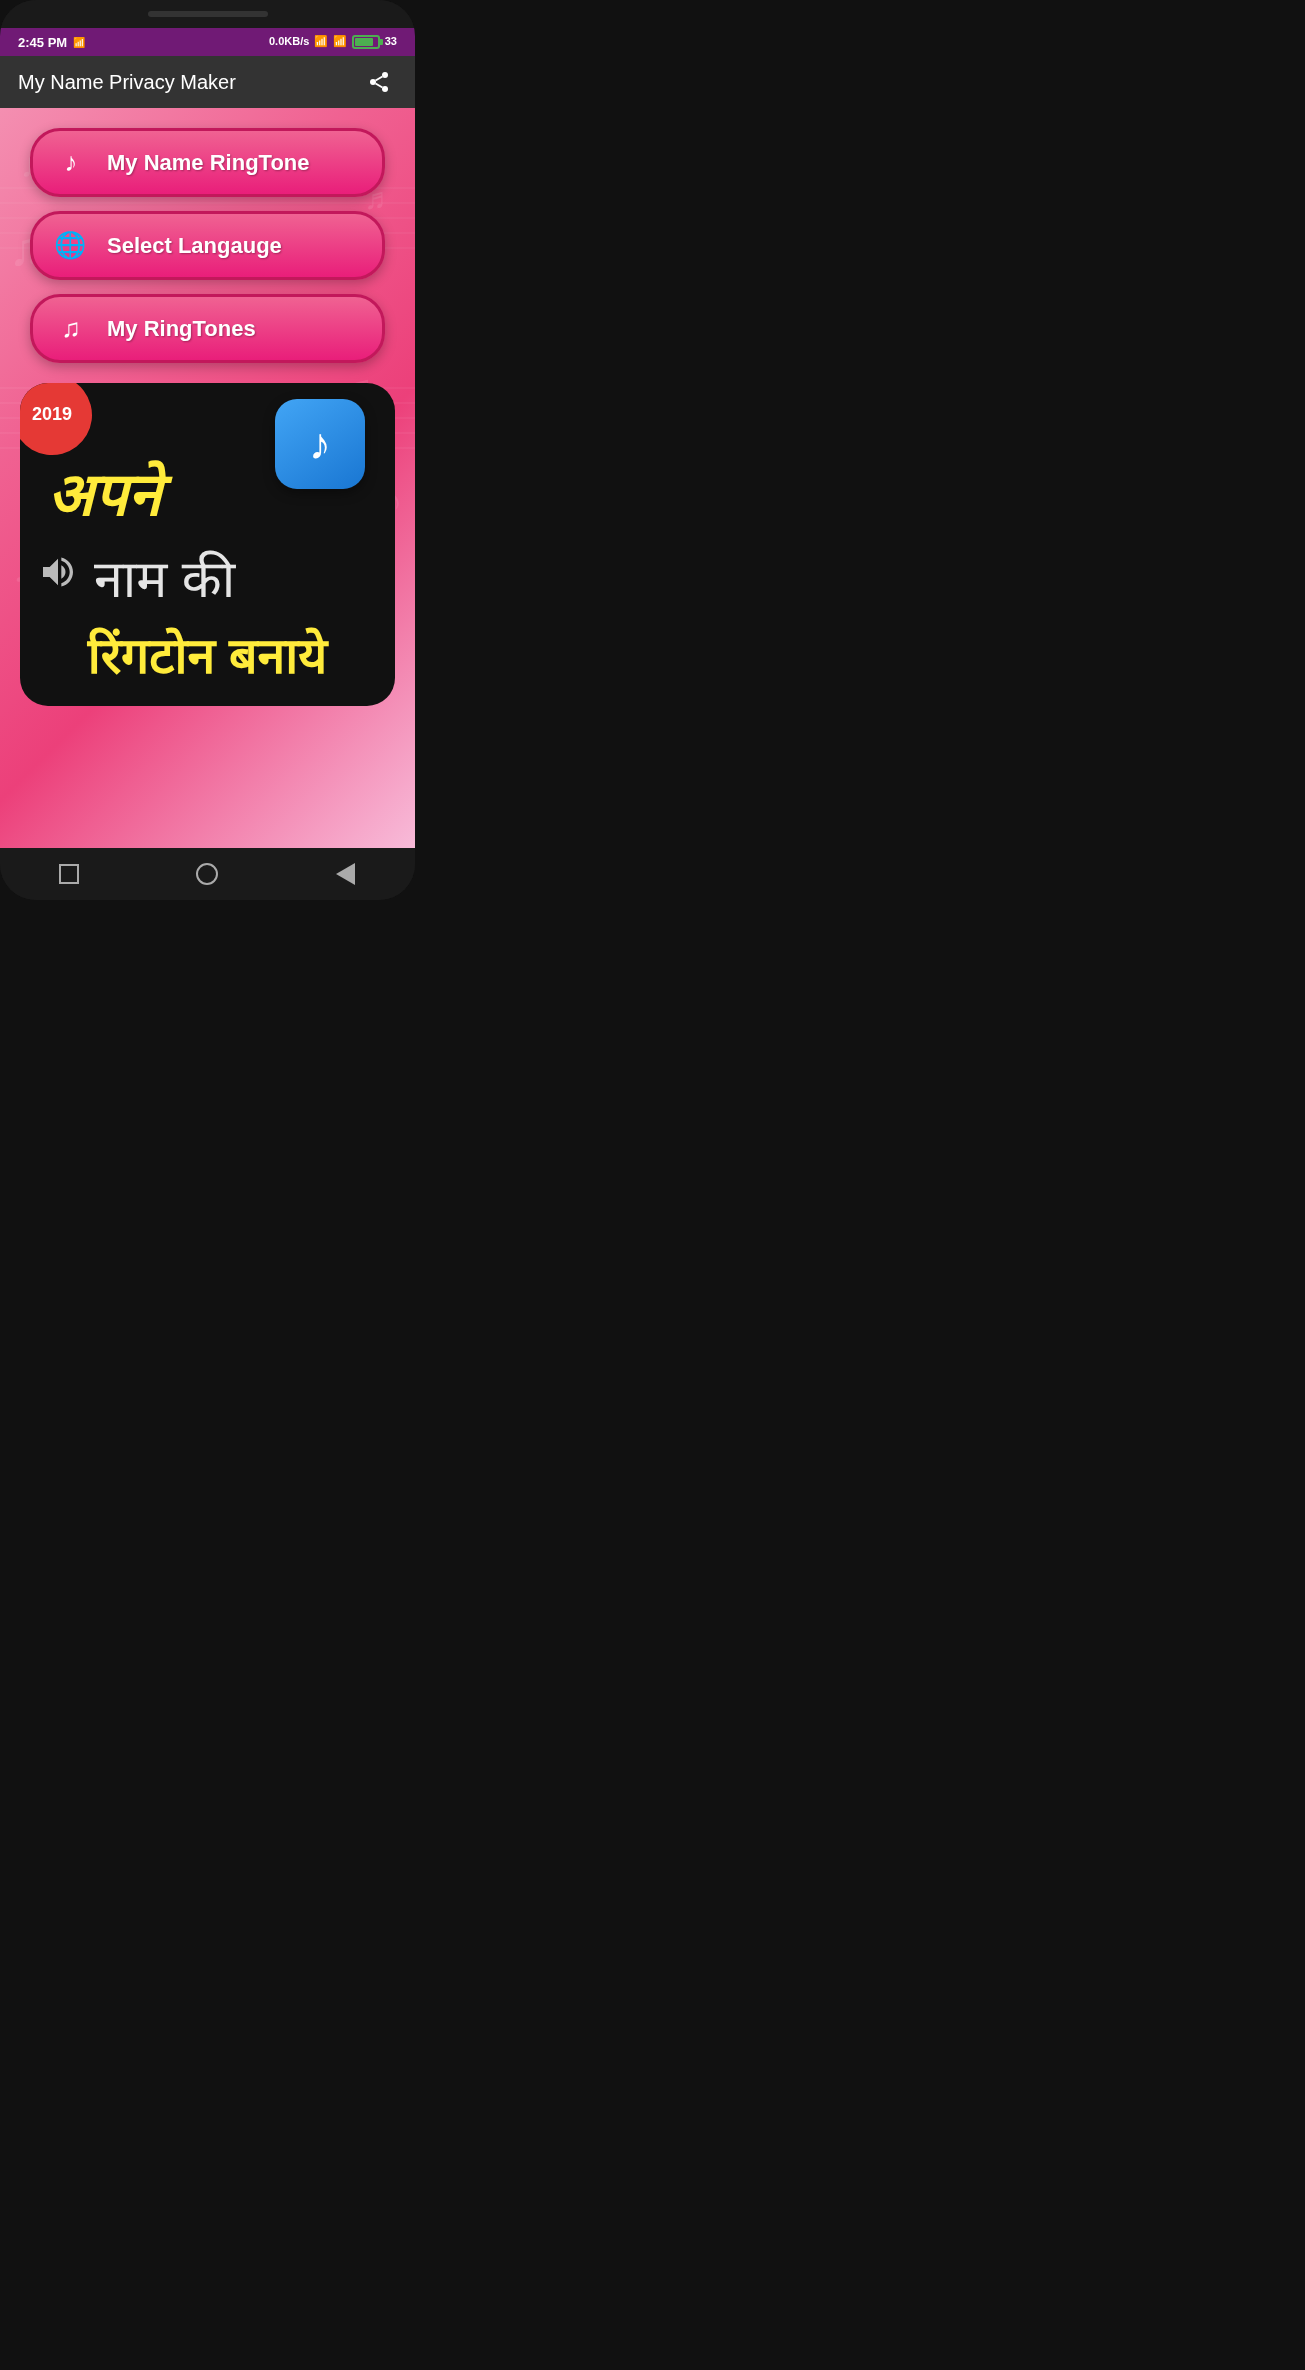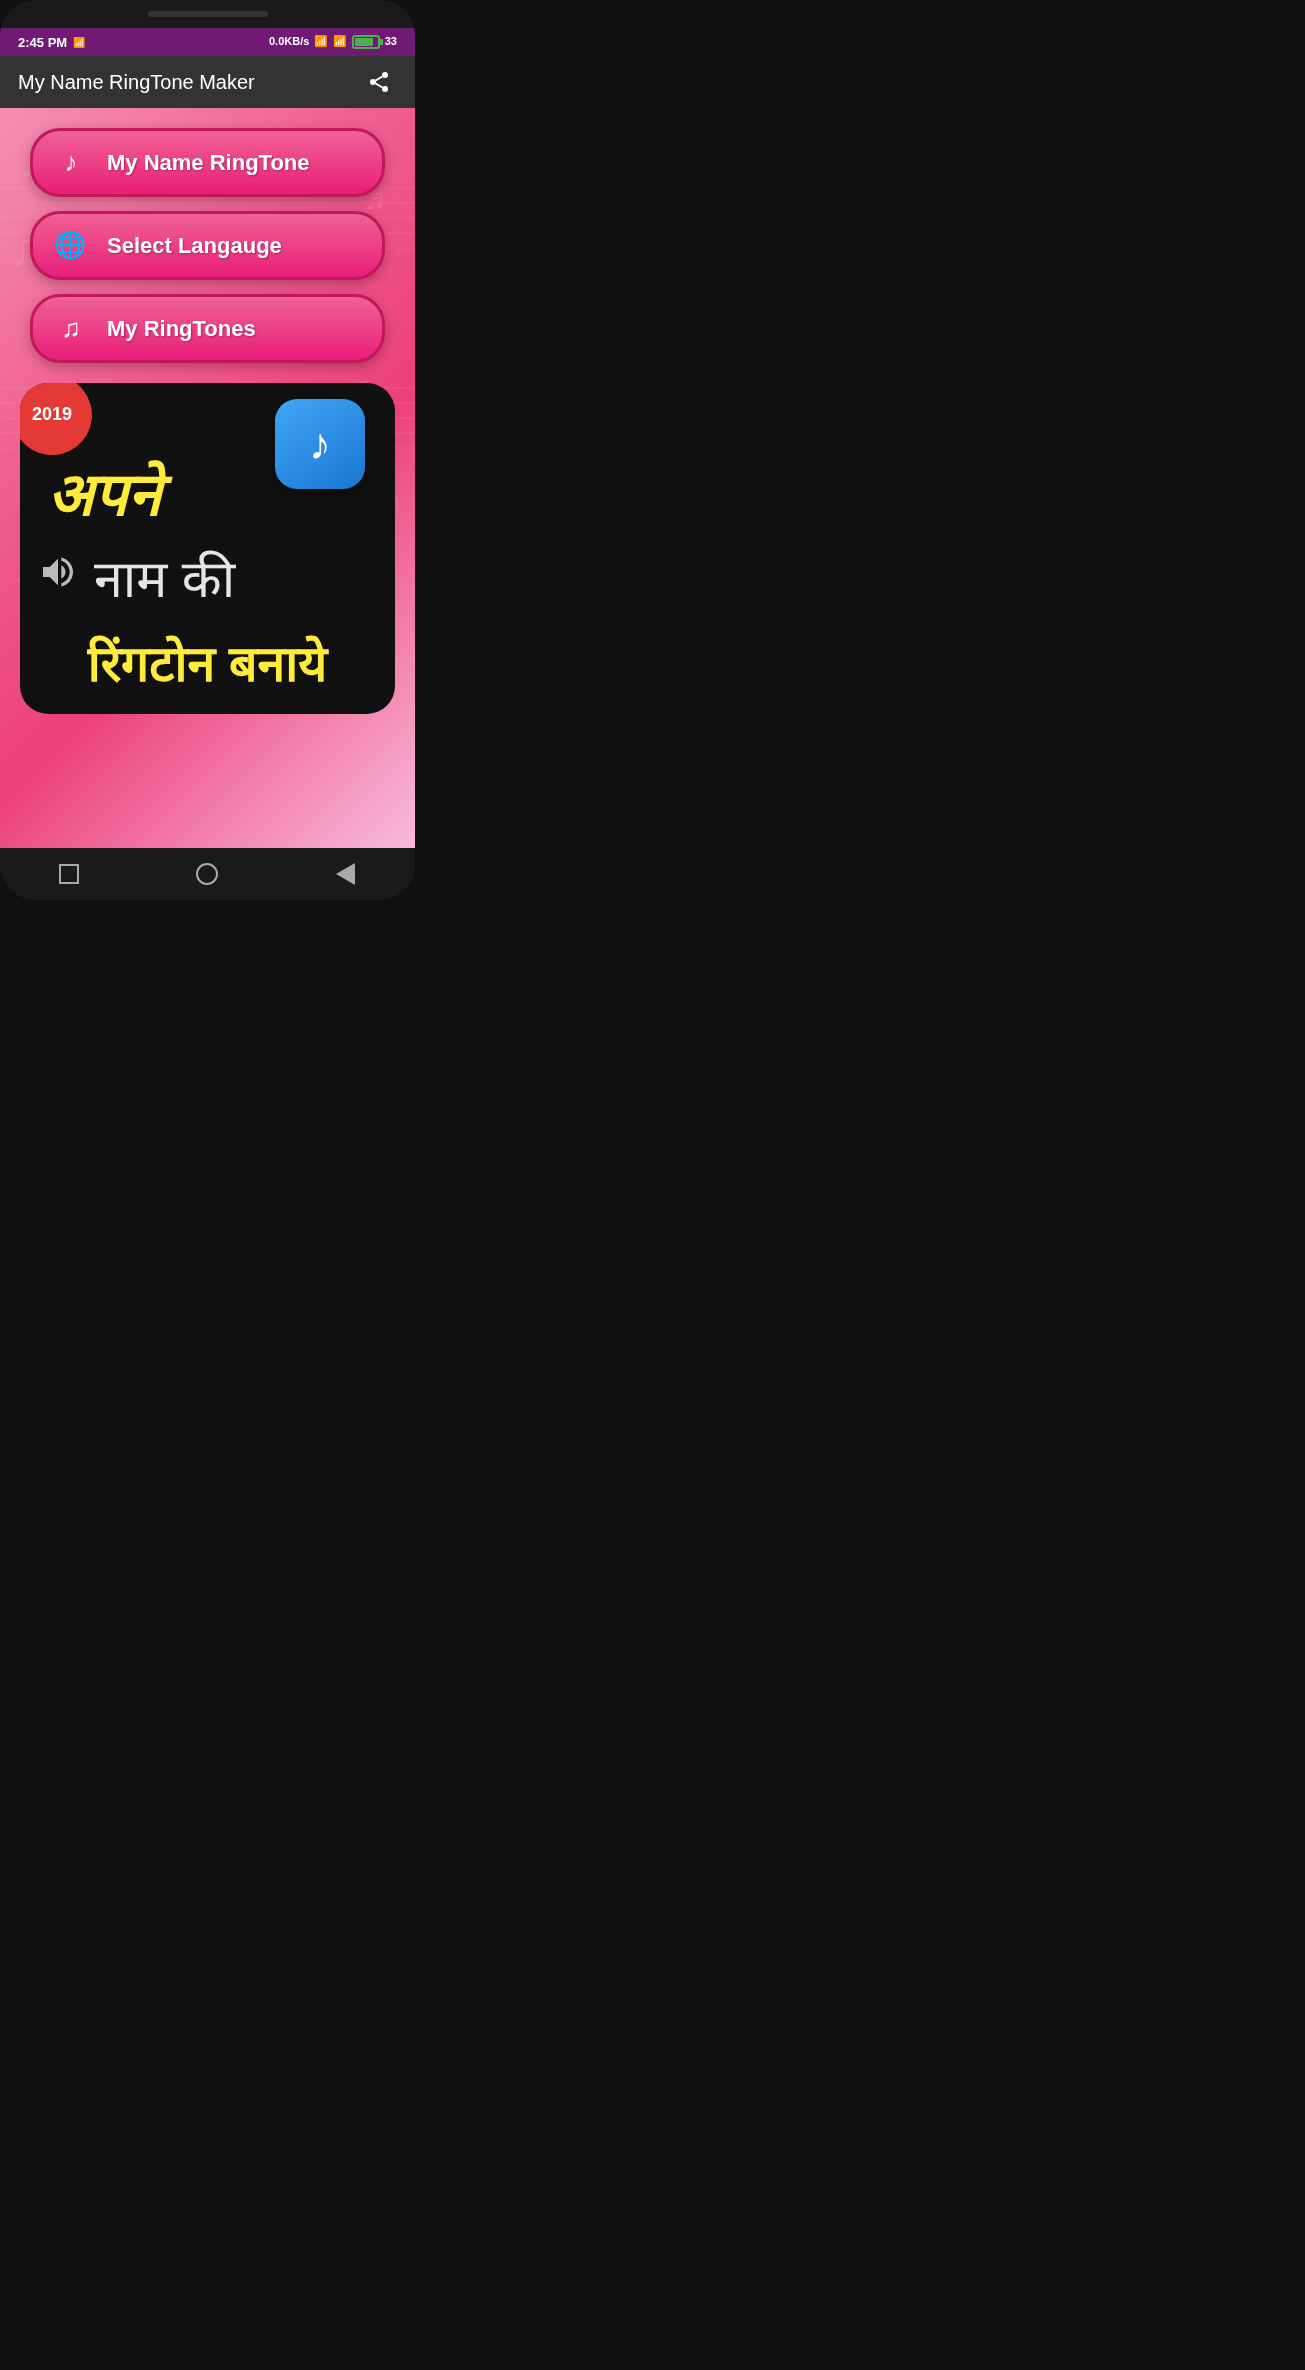--- a/index.html
+++ b/index.html
@@ -247,21 +247,21 @@
     .hindi-naam-ki {
       color: #e5e5e5;
       font-size: 52px;
       font-weight: 400;
     }
     .hindi-ringtone-banaye {
       color: #ffeb3b;
       font-size: 50px;
       font-weight: 900;
       text-align: left;
-      margin-top: 16px;
+      margin-top: 8px;
     }
 
     
     .nav-bar {
       background: #1a1a1a;
       height: 52px;
       display: flex;
       align-items: center;
       justify-content: space-around;
     }
@@ -311,21 +311,21 @@
       <span>📶</span>
       <span>📶</span>
       <div class="battery-icon">
         <div class="battery-fill"></div>
       </div>
       <span style="font-size:11px;">33</span>
     </div>
   </div>
 
   <div class="app-bar">
-    <span class="app-title">My Name RingTone Maker</span>
+    <span class="app-title">My Name Privacy Maker</span>
     <div class="share-icon-btn">
       <svg width="24" height="24" viewBox="0 0 24 24" fill="white">
         <circle cx="18" cy="5" r="3"></circle>
         <circle cx="6" cy="12" r="3"></circle>
         <circle cx="18" cy="19" r="3"></circle>
         <line x1="8.59" y1="13.51" x2="15.42" y2="17.49" stroke="white" stroke-width="2"></line>
         <line x1="15.41" y1="6.51" x2="8.59" y2="10.49" stroke="white" stroke-width="2"></line>
       </svg>
     </div>
   </div>

